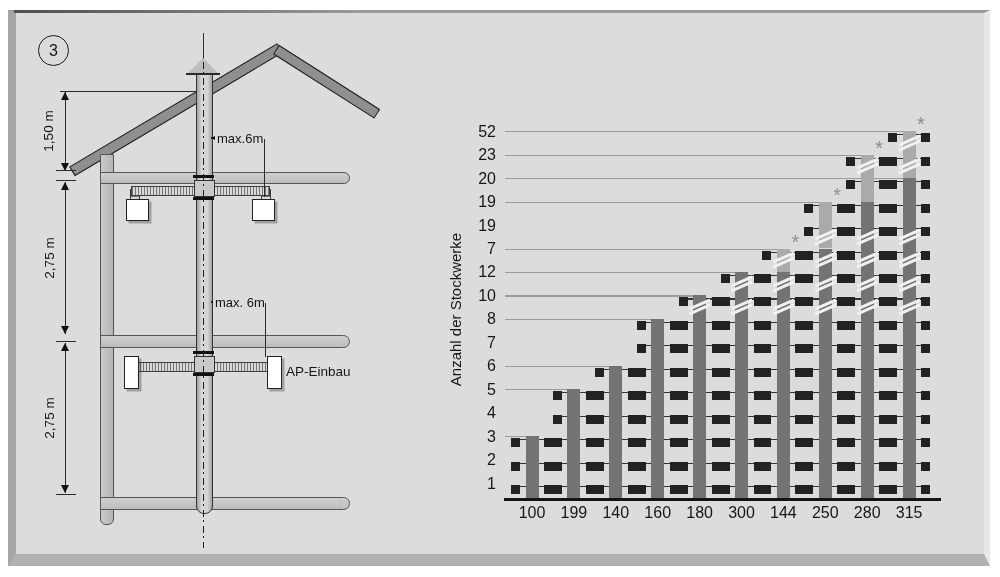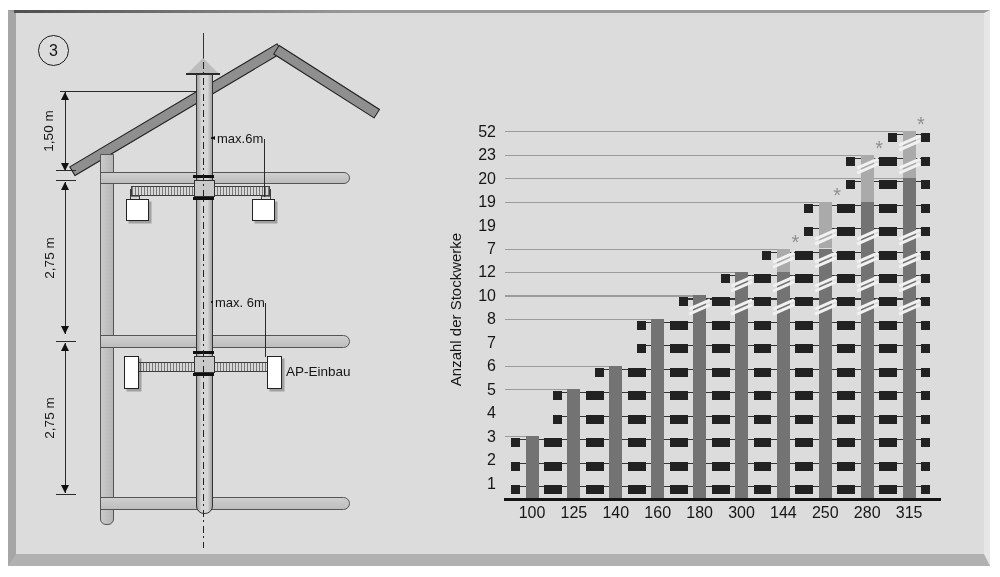--- a/index.html
+++ b/index.html
@@ -596,21 +596,21 @@
       <div class="abs brk" style="left: 855.7px; top: 167.425px;"></div>
       <div class="abs brk" style="left: 897.6px; top: 162.425px;"></div>
       <div class="abs brk" style="left: 897.6px; top: 167.425px;"></div>
       <div class="abs brk" style="left: 897.6px; top: 138.975px;"></div>
       <div class="abs brk" style="left: 897.6px; top: 143.975px;"></div>
       <div class="abs star" style="left: 791.4px; top: 234.5px;">*</div>
       <div class="abs star" style="left: 833.3px; top: 187.6px;">*</div>
       <div class="abs star" style="left: 875.2px; top: 140.7px;">*</div>
       <div class="abs star" style="left: 917.1px; top: 117.25px;">*</div>
       <div class="abs xlab" style="left: 510px; top: 504px;">100</div>
-      <div class="abs xlab" style="left: 551.9px; top: 504px;">125</div>
+      <div class="abs xlab" style="left: 551.9px; top: 504px;">199</div>
       <div class="abs xlab" style="left: 593.8px; top: 504px;">140</div>
       <div class="abs xlab" style="left: 635.7px; top: 504px;">160</div>
       <div class="abs xlab" style="left: 677.6px; top: 504px;">180</div>
       <div class="abs xlab" style="left: 719.5px; top: 504px;">300</div>
       <div class="abs xlab" style="left: 761.4px; top: 504px;">144</div>
       <div class="abs xlab" style="left: 803.3px; top: 504px;">250</div>
       <div class="abs xlab" style="left: 845.2px; top: 504px;">280</div>
       <div class="abs xlab" style="left: 887.1px; top: 504px;">315</div>
     </div>
   <div id="y-title" class="abs">Anzahl der Stockwerke</div>

